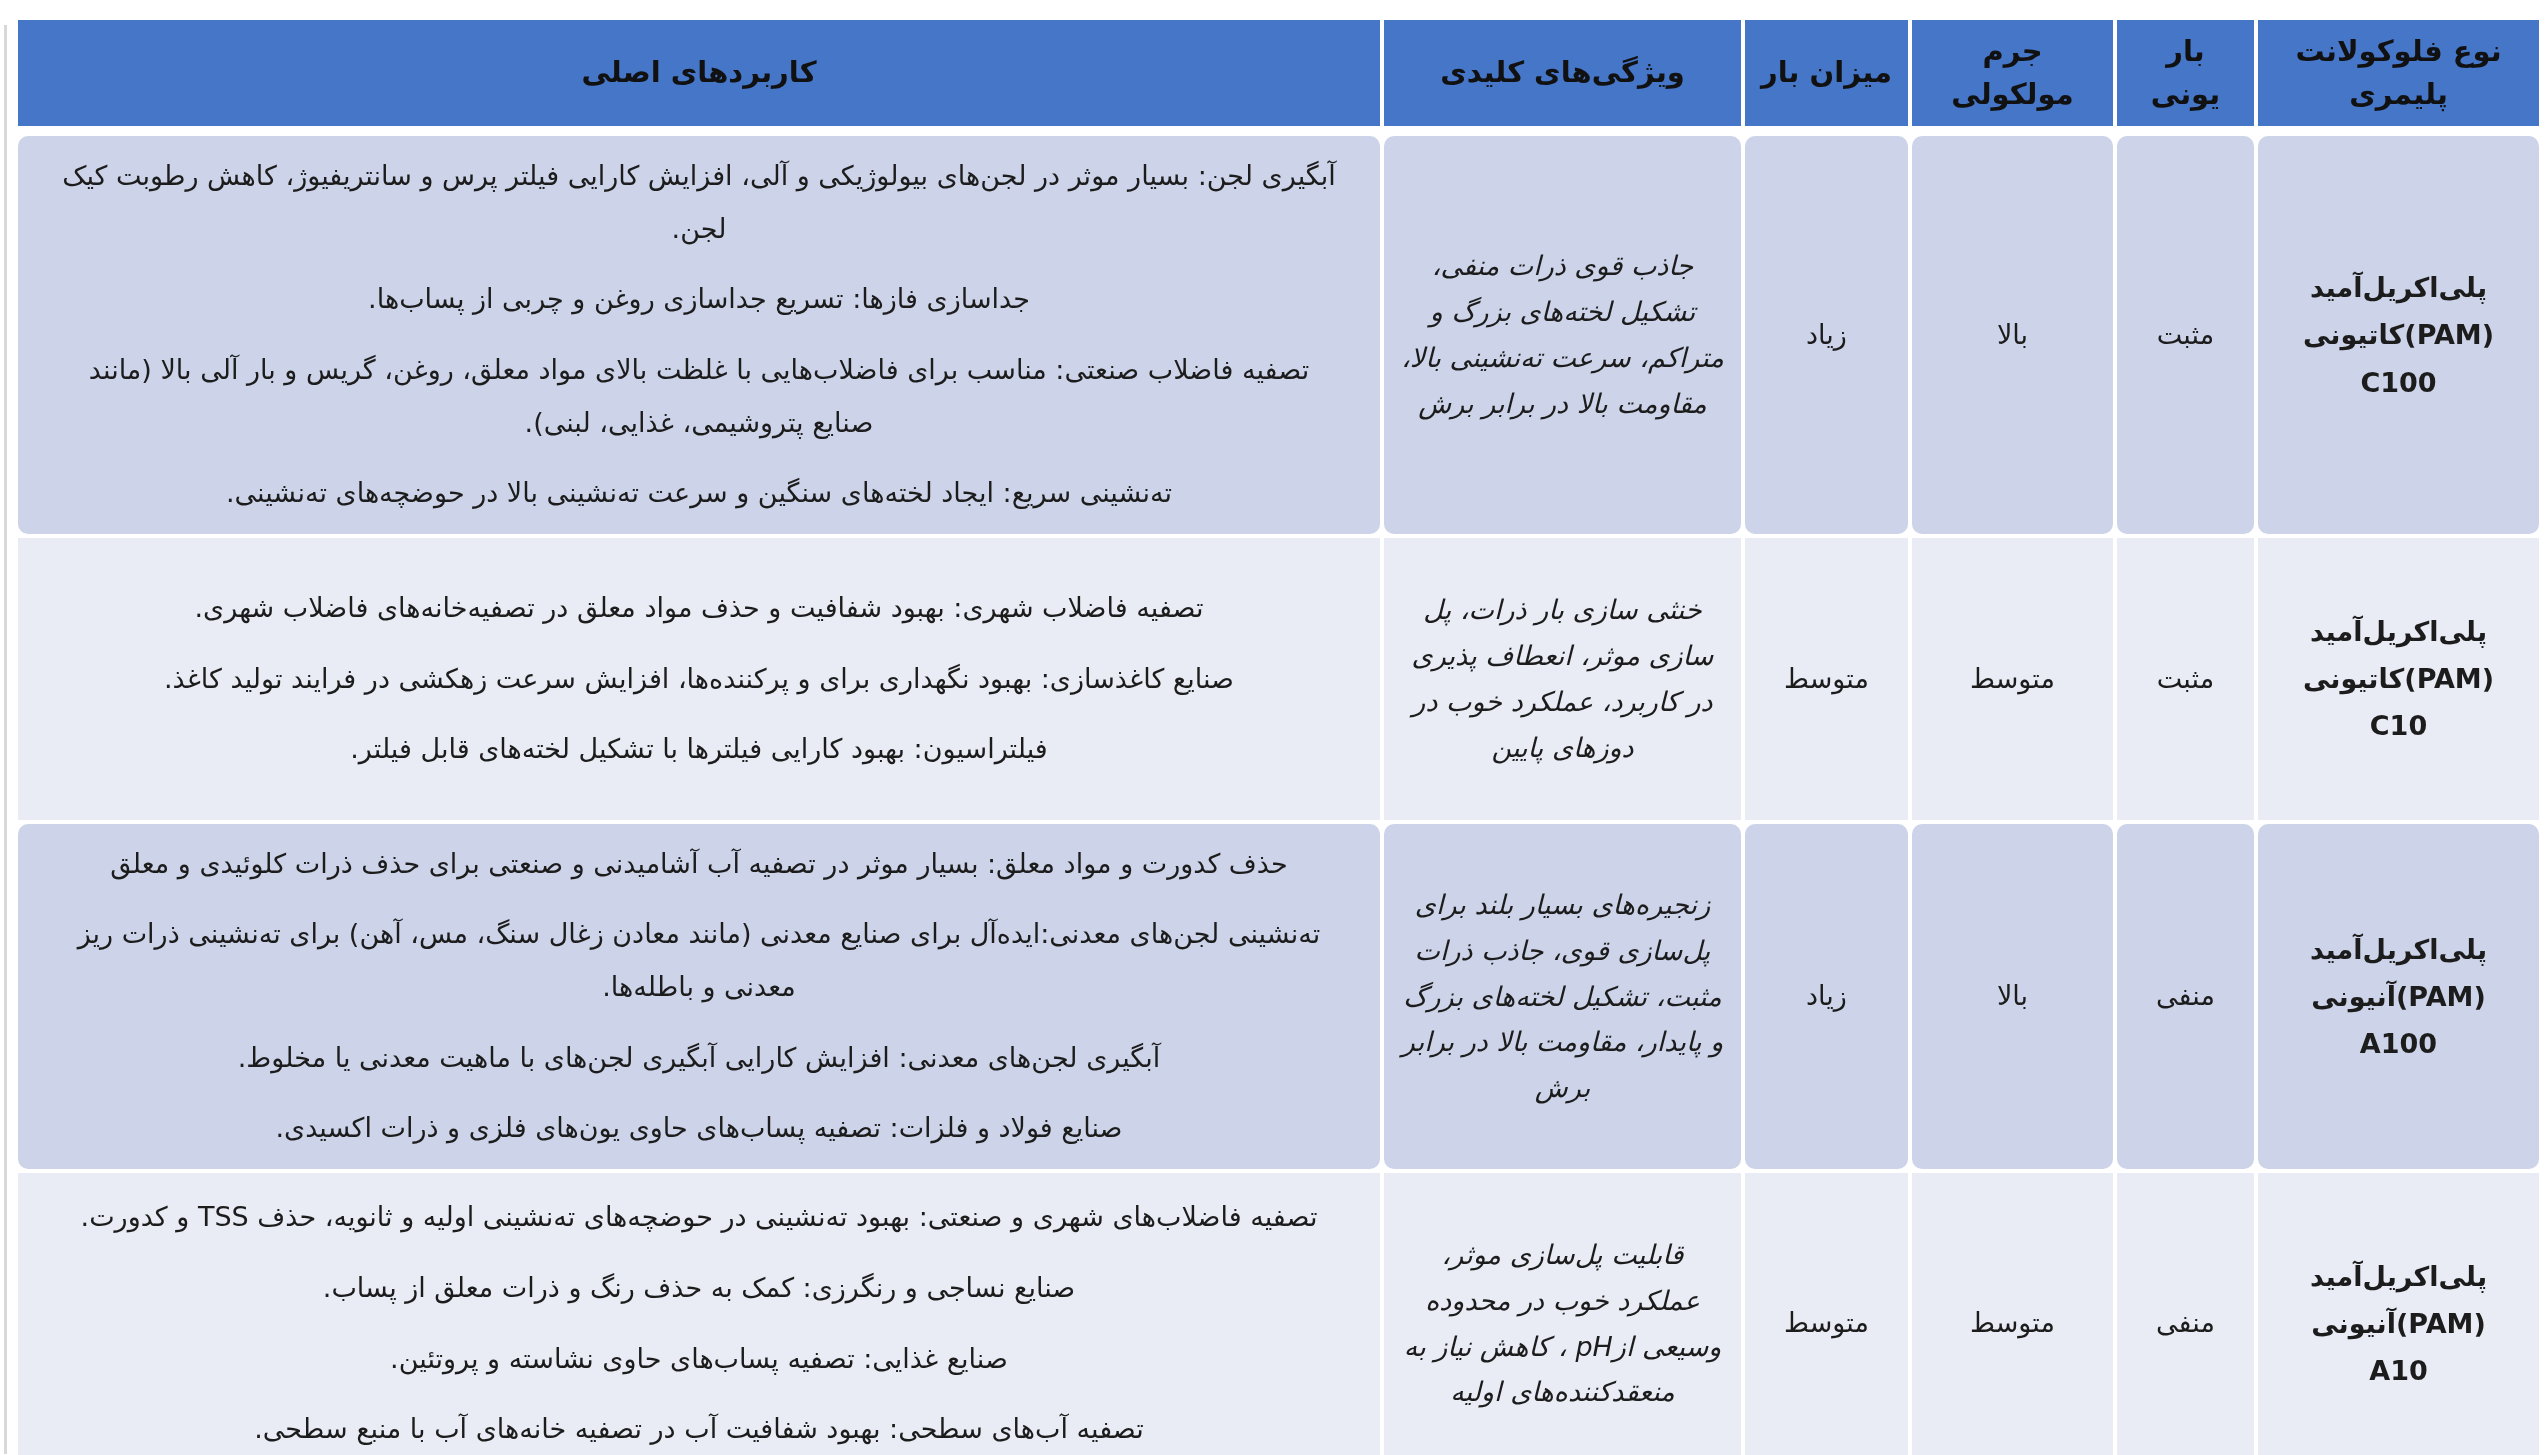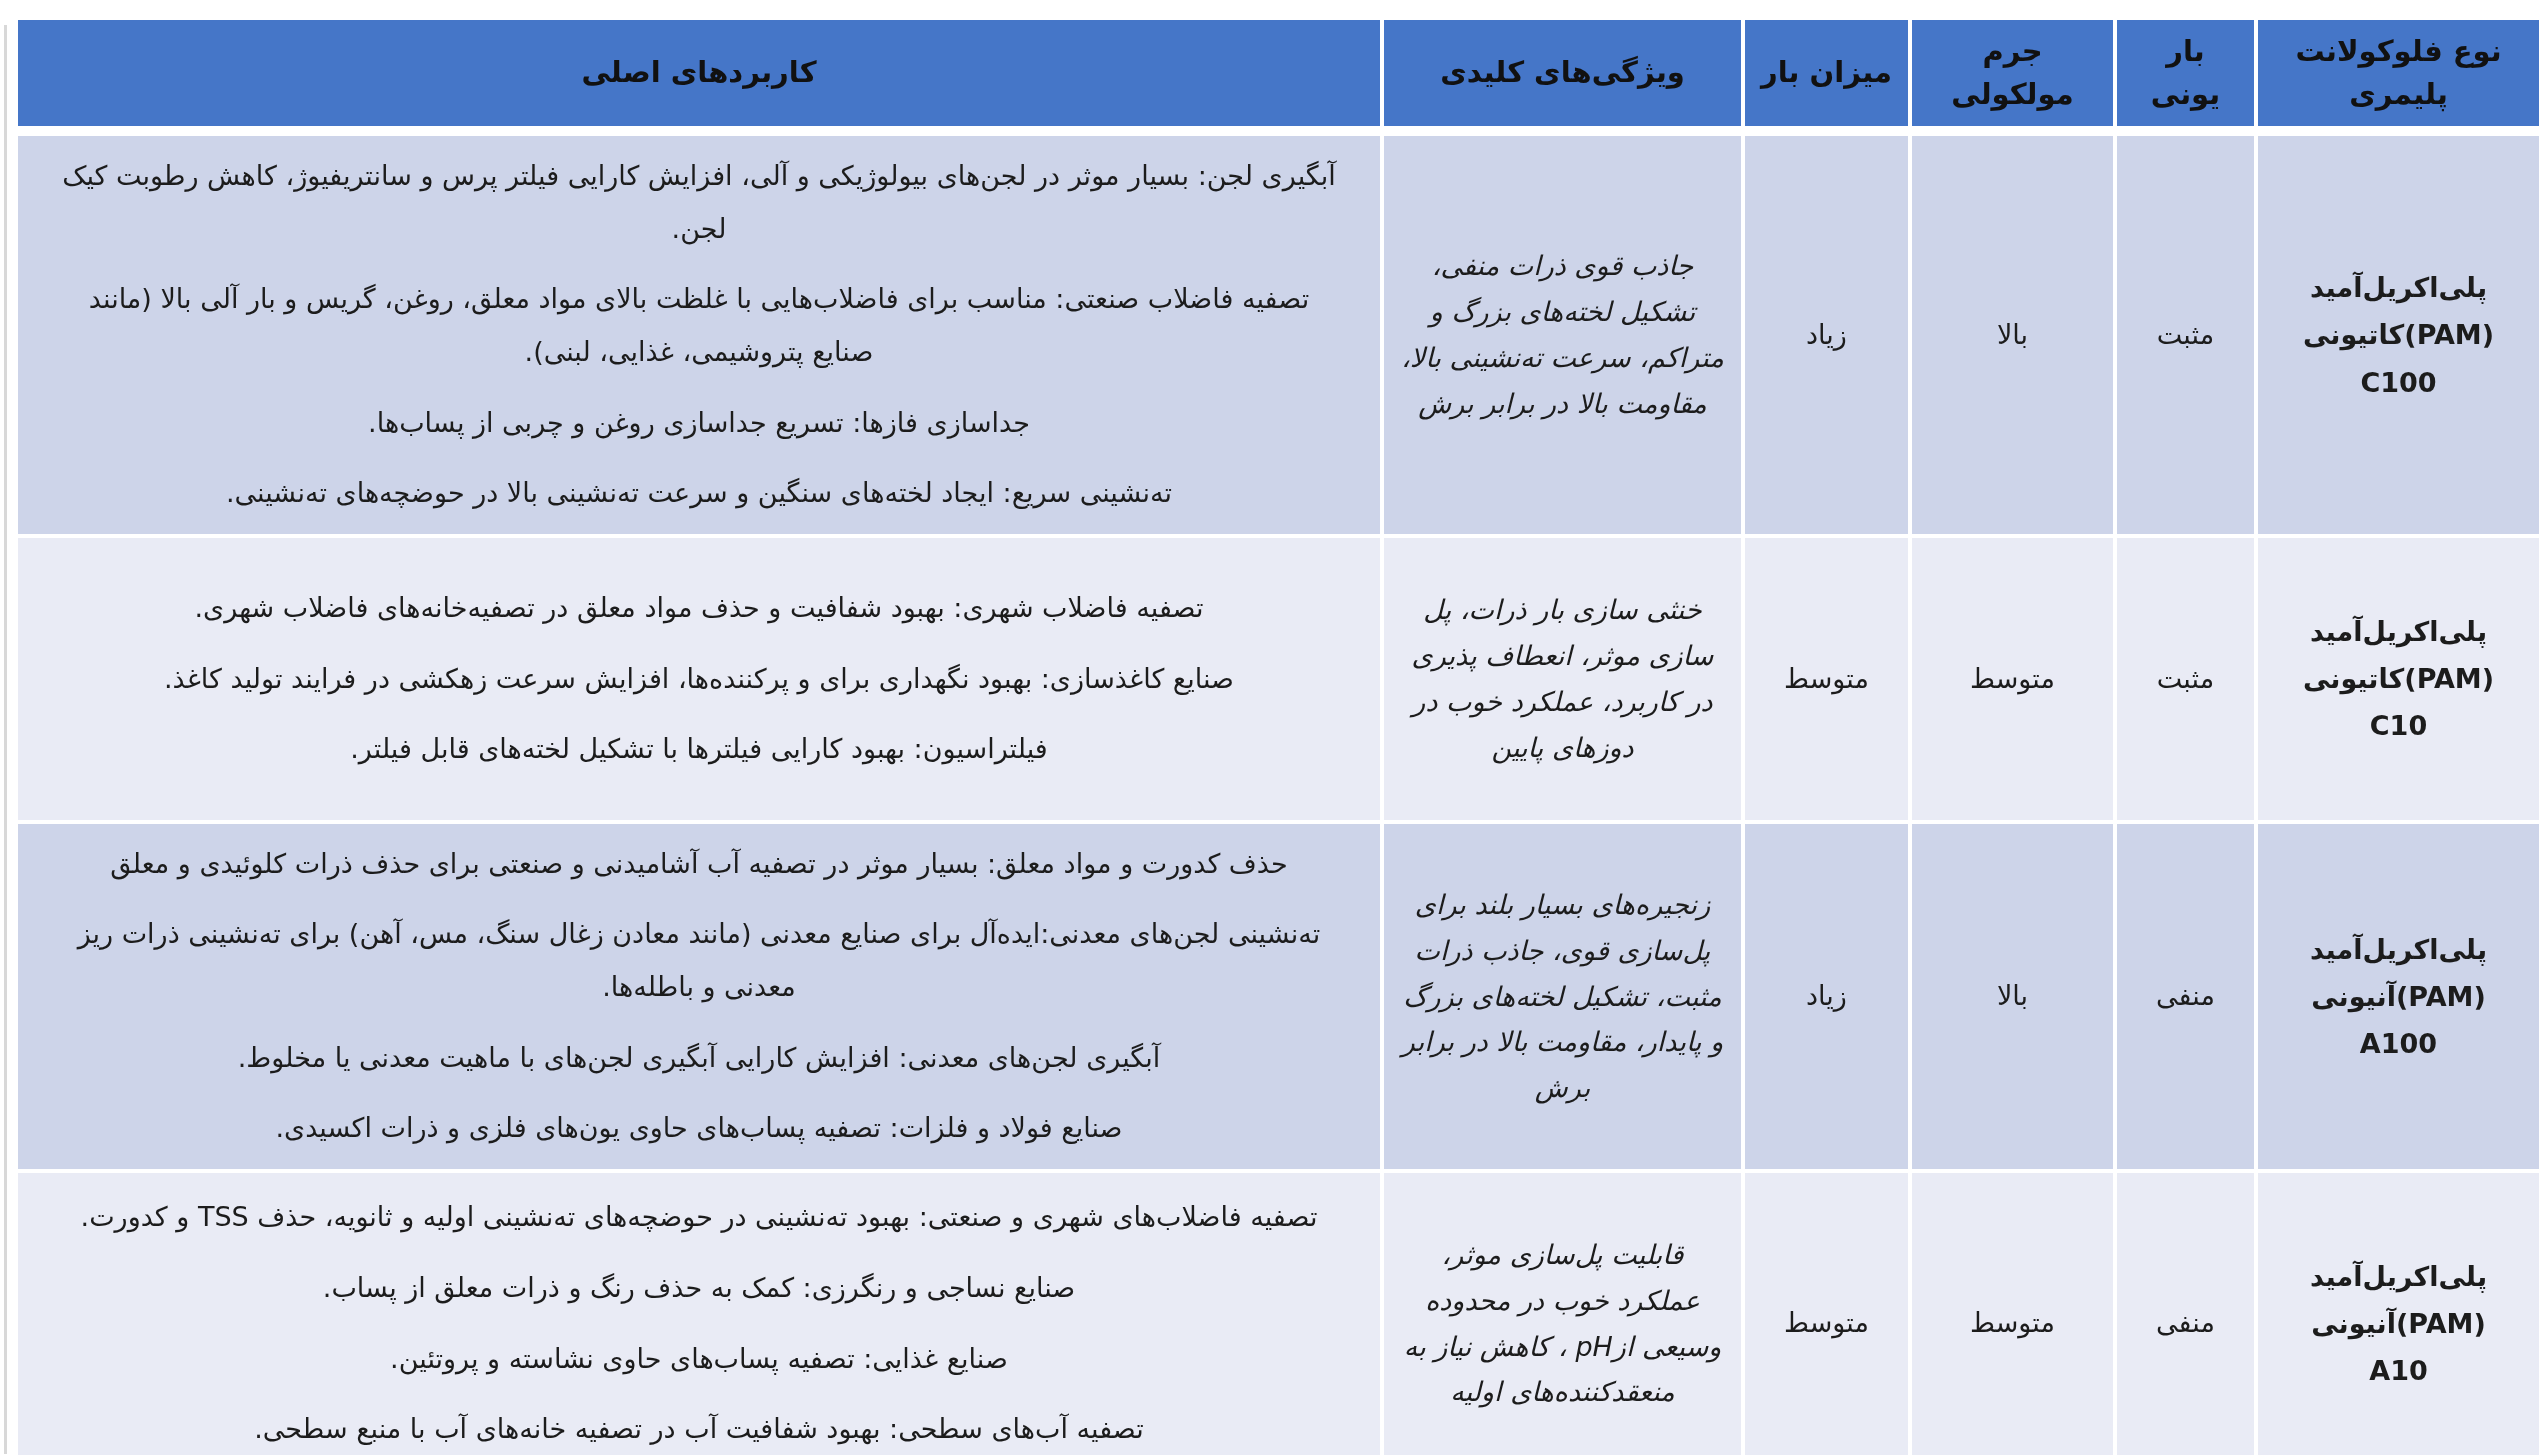--- a/index.html
+++ b/index.html
@@ -52,21 +52,21 @@
     line-height: 1.65;
   }
   .header-row .cell {
     background: var(--header-bg, #4576C8);
     font-weight: bold;
     font-size: 29px;
     line-height: 1.5;
     color: #111111;
     padding: 6px 10px;
   }
-  .band-a .cell { background: var(--band-dark, #CDD4E9); }
+  .band-a .cell { background: var(--band-dark, #CDD4E9); border-radius: 10px; }
   .band-b .cell { background: var(--band-light, #E9EBF5); }
   .row-0 { min-height: 375px; }
   .row-1 { min-height: 282px; }
   .row-2 { min-height: 325px; }
   .row-3 { min-height: 301px; }
   .cell.type {
     font-weight: bold;
     white-space: pre-line;
     line-height: 1.75;
   }
@@ -106,22 +106,22 @@
     <div class="grid-row band-a row-0">
       <div class="cell type">پلی‌اکریل‌آمید
 (PAM)کاتیونی
 C100</div>
       <div class="cell">مثبت</div>
       <div class="cell">بالا</div>
       <div class="cell">زیاد</div>
       <div class="cell features">جاذب قوی ذرات منفی، تشکیل لخته‌های بزرگ و متراکم، سرعت ته‌نشینی بالا، مقاومت بالا در برابر برش</div>
       <div class="cell apps">
         <p>آبگیری لجن: بسیار موثر در لجن‌های بیولوژیکی و آلی، افزایش کارایی فیلتر پرس و سانتریفیوژ، کاهش رطوبت کیک لجن.</p>
+        <p>جداسازی فازها: تسریع جداسازی روغن و چربی از پساب‌ها.</p>
         <p>تصفیه فاضلاب صنعتی: مناسب برای فاضلاب‌هایی با غلظت بالای مواد معلق، روغن، گریس و بار آلی بالا (مانند صنایع پتروشیمی، غذایی، لبنی).</p>
-        <p>جداسازی فازها: تسریع جداسازی روغن و چربی از پساب‌ها.</p>
         <p>ته‌نشینی سریع: ایجاد لخته‌های سنگین و سرعت ته‌نشینی بالا در حوضچه‌های ته‌نشینی.</p>
       </div>
     </div>
 
     <div class="grid-row band-b row-1">
       <div class="cell type">پلی‌اکریل‌آمید
 (PAM)کاتیونی
 C10</div>
       <div class="cell">مثبت</div>
       <div class="cell">متوسط</div>

